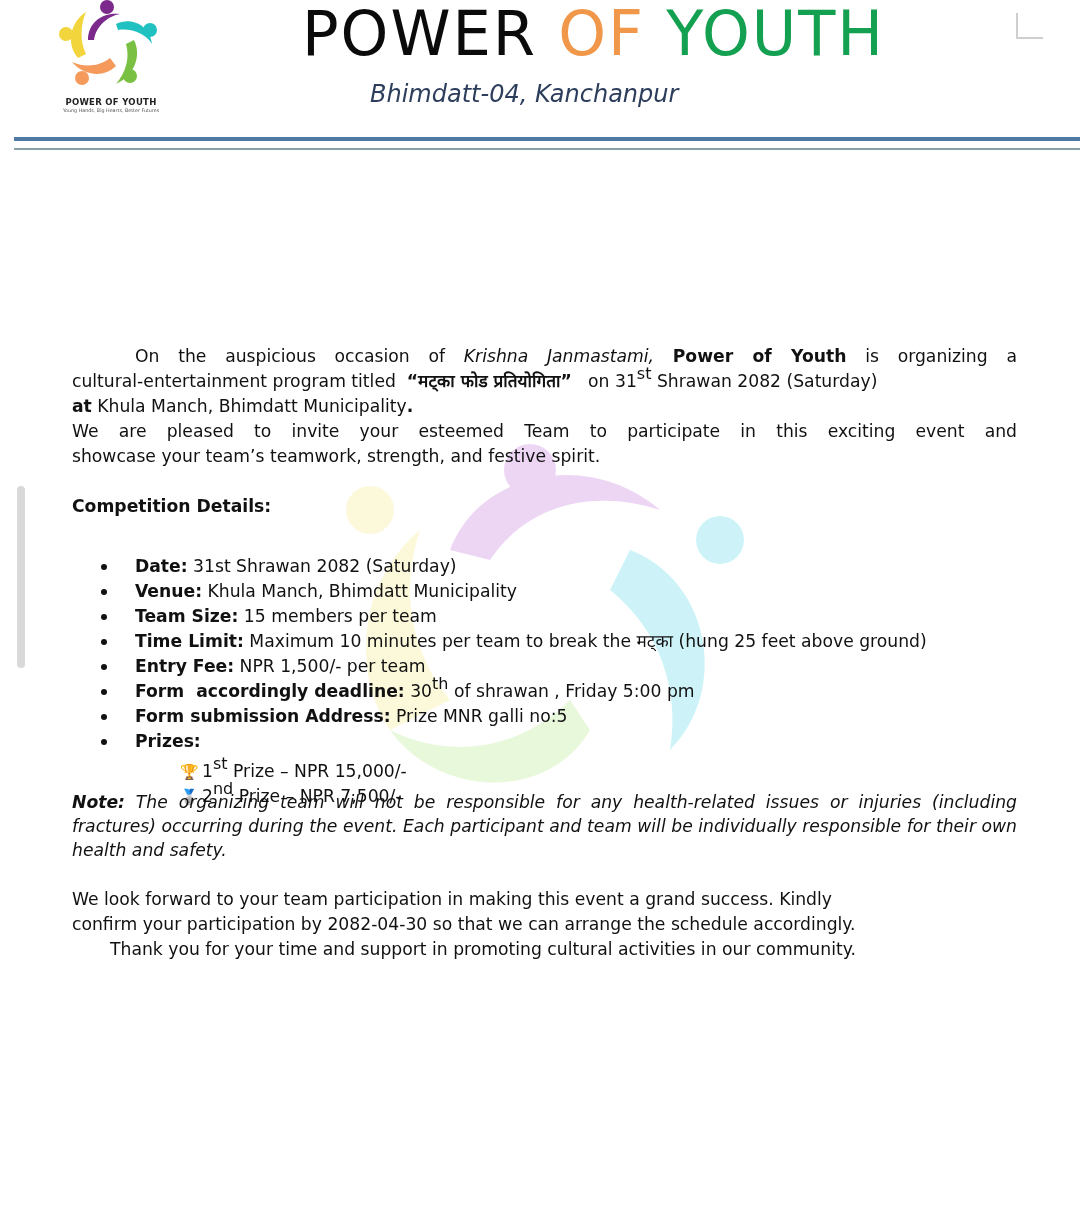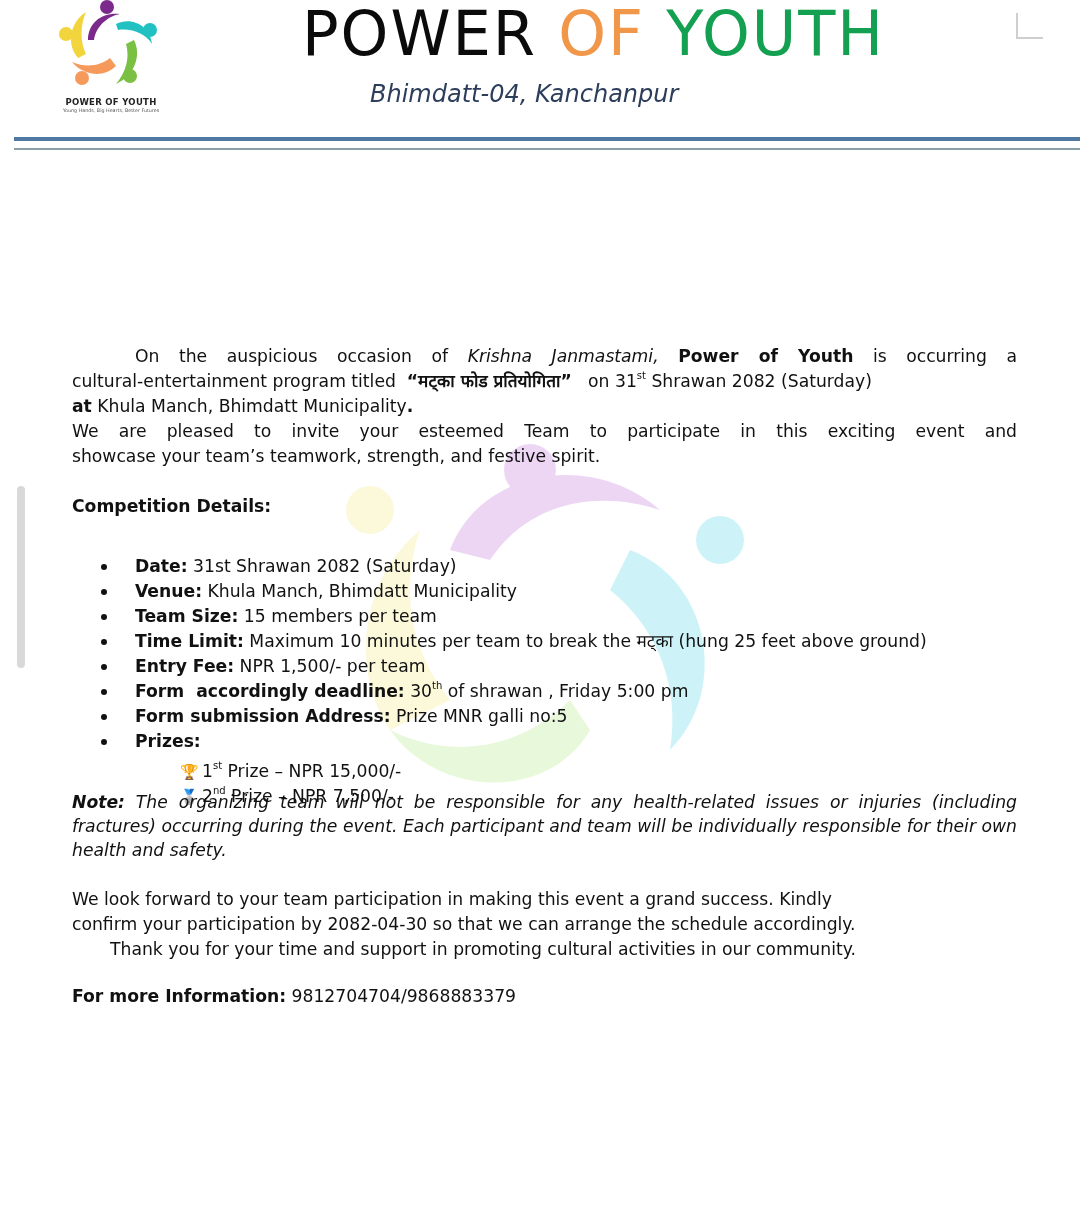--- a/index.html
+++ b/index.html
@@ -29,21 +29,21 @@
     .scrollbar { position: absolute; left: 17px; top: 486px; width: 8px; height: 182px; background: #d9d9d9; border-radius: 4px; }
 
     
     .watermark { position: absolute; left: 330px; top: 430px; width: 420px; height: 380px; opacity: 0.22; pointer-events: none; }
 
     
     .text { position: absolute; font-family: "DejaVu Sans", sans-serif; font-size: 17.2px; line-height: 25px; color: #111; white-space: nowrap; }
     .justify { text-align: justify; text-align-last: justify; white-space: normal; }
     b { font-weight: bold; }
     i { font-style: italic; margin-top: 12px; }
-    sup { font-size: 10px; vertical-align: 8px; line-height: 0; }
+    sup { font-size: 16px; vertical-align: 8px; line-height: 0; }
     .devanagari { font-weight: bold; }
 
     .p1 { left: 72px; top: 344px; width: 945px; }
     .p1 .line { display: block; height: 25px; }
 
     .section-head { left: 72px; top: 494px; font-weight: bold; }
 
     .bullets { position: absolute; left: 96px; top: 518px; width: 940px; margin-top: 36px; }
     .bullet { position: relative; height: 25px; line-height: 25px; font-size: 17.2px; white-space: nowrap; }
     .bullet .dot { position: absolute; left: 5px; top: 10px; width: 6px; height: 6px; border-radius: 50%; background: #111; }
@@ -103,21 +103,21 @@
     <circle cx="200" cy="40" r="26" fill="#b24bd0"></circle>
     <path d="M300 120 C380 150 400 260 340 320 C350 260 330 200 280 160 Z" fill="#22cde0"></path>
     <circle cx="390" cy="110" r="24" fill="#22cde0"></circle>
     <path d="M260 300 C220 370 110 370 60 300 C120 330 190 320 240 270 Z" fill="#9be15c"></path>
     <path d="M60 300 C20 240 30 150 90 100 C70 160 80 220 120 270 Z" fill="#f6e05a"></path>
     <circle cx="40" cy="80" r="24" fill="#f6e05a"></circle>
   </svg>
 
   <div class="text p1">
     <span class="line justify" style="padding-left:63px;">
-      <span>On the auspicious occasion of </span><i>Krishna Janmastami,</i> <b>Power of Youth</b><span> is occurring a</span>
+      <span>On the auspicious occasion of </span><i>Krishna Janmastami,</i> <b>Power of Youth</b><span> is organizing a</span>
     </span>
     <span class="line" style="white-space:nowrap;">
       <span>cultural-entertainment program titled </span>&nbsp;<span class="devanagari">“मट्का फोड प्रतियोगिता”</span>&nbsp;&nbsp;<span> on 31</span><sup>st</sup><span> Shrawan 2082 (Saturday)</span>
     </span>
     <span class="line">
       <b>at</b><span> Khula Manch, Bhimdatt Municipality</span><b>.</b>
     </span>
     <span class="line justify">We are pleased to invite your esteemed Team to participate in this exciting event and</span>
     <span class="line">showcase your team’s teamwork, strength, and festive spirit.</span>
   </div>
@@ -171,17 +171,14 @@
   <div class="text note justify" style="text-align-last:left; line-height:24px;">
     <b>Note:</b><span> The organizing team will not be responsible for any health-related issues or injuries (including fractures) occurring during the event. Each participant and team will be individually responsible for their own health and safety.</span>
   </div>
 
   <div class="text closing">
     <div>We look forward to your team participation in making this event a grand success. Kindly</div>
     <div>confirm your participation by 2082-04-30 so that we can arrange the schedule accordingly.</div>
     <div style="padding-left:38px;">Thank you for your time and support in promoting cultural activities in our community.</div>
   </div>
 
-  <div class="text contact">
-    <b>For more Information:</b><span> 9812704704/9868883379</span>
-  </div>
 
 </div>
 
 </body></html>

